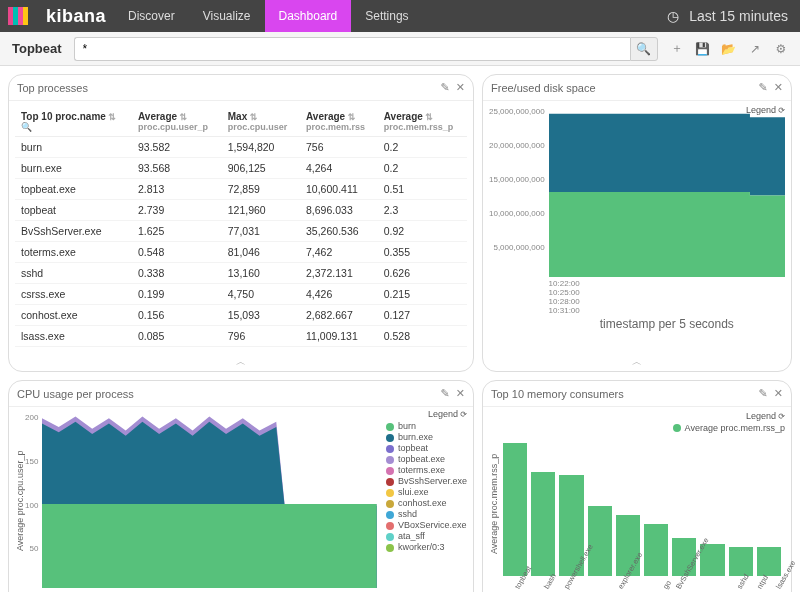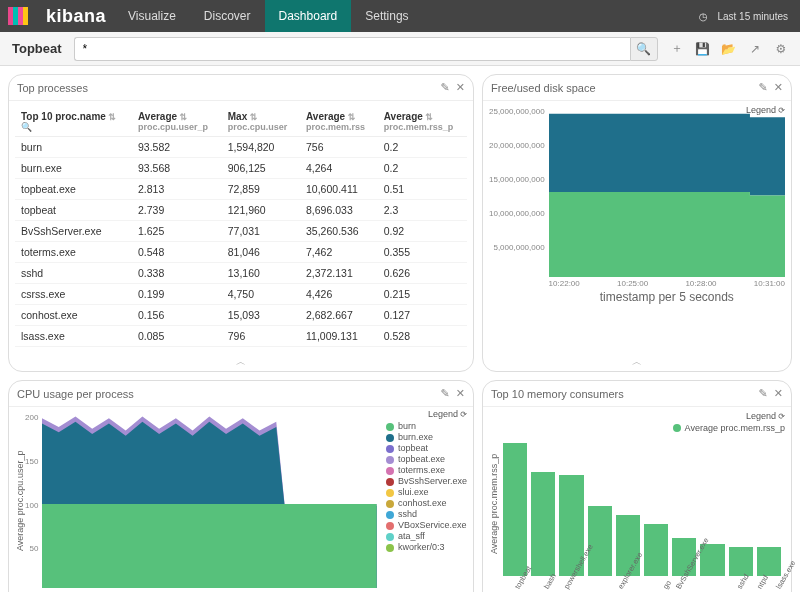--- a/index.html
+++ b/index.html
@@ -5,22 +5,22 @@
 * { box-sizing: border-box; margin: 0; padding: 0; }
 body { font-family: -apple-system, BlinkMacSystemFont, "Segoe UI", Helvetica, Arial, sans-serif; font-size: 12px; background: #fff; color: #333; width: 800px; }
 .topnav { background: #444; color: #eee; display: flex; align-items: center; height: 32px; }
 .logo { display: flex; align-items: center; padding: 0 8px; gap: 12px; }
 .logo-stripes { display: flex; height: 18px; }
 .logo-stripes span { width: 5px; height: 18px; display: inline-block; }
 .s1 { background: #e8478b; } .s2 { background: #00bfb3; } .s3 { background: #f04e98; } .s4 { background: #fec514; }
 .logo-text { color: #fff; font-size: 18px; font-weight: 600; margin-left: 6px; letter-spacing: 0.5px; }
 .nav-items { display: flex; }
 .nav-item { padding: 0 14px; line-height: 32px; font-size: 12px; color: #ddd; cursor: pointer; }
-.nav-item.active { background: #0f766e; color: #fff; }
-.nav-right { margin-left: auto; padding-right: 12px; display: flex; align-items: flex-start; gap: 6px; font-size: 10px; color: #ddd; }
+.nav-item.active { background: #d946ef; color: #fff; }
+.nav-right { margin-left: auto; padding-right: 12px; display: flex; align-items: flex-start; gap: 6px; font-size: 14px; color: #ddd; }
 .clock-icon::before { content: "◷"; margin-right: 4px; }
 
 .subbar { background: #f5f5f5; border-bottom: 1px solid #ddd; display: flex; align-items: center; height: 34px; padding: 0 8px; gap: 8px; }
 .sub-title { font-weight: 600; font-size: 13px; padding: 0 4px; }
 .searchbox { flex: 1; display: flex; }
 .searchbox input { flex: 1; border: 1px solid #ccc; border-right: none; border-radius: 3px 0 0 3px; padding: 4px 8px; font-size: 12px; background: #fff; }
 .searchbtn { width: 28px; border: 1px solid #ccc; background: #eee; border-radius: 0 3px 3px 0; cursor: pointer; font-size: 12px; color: #555; }
 .sub-icons { display: flex; gap: 4px; }
 .sub-icons .ib { width: 22px; height: 22px; display: flex; align-items: center; justify-content: center; color: #888; border: 1px solid transparent; border-radius: 3px; cursor: pointer; font-size: 12px; }
 
@@ -44,21 +44,21 @@
 .legend { position: absolute; top: 4px; right: 6px; font-size: 9px; color: #555; }
 .legend-title { text-align: right; margin-bottom: 2px; cursor: pointer; }
 .legend-title::after { content: " ⟳"; font-size: 8px; }
 .legend-item { display: flex; align-items: center; gap: 4px; margin-bottom: 1px; }
 .swatch { width: 8px; height: 8px; border-radius: 50%; display: inline-block; }
 
 
 .chart-area { display: flex; }
 .y-axis { display: flex; flex-direction: column; justify-content: space-between; align-items: flex-end; font-size: 8px; color: #888; padding-right: 4px; }
 .plot { flex: 1; position: relative; }
-.x-axis { display: flex; justify-content: space-between; font-size: 8px; color: #888; padding-top: 2px; }
+.x-axis { display: flex; justify-content: space-between; font-size: 8px; color: #888; padding-top: 2px; flex-direction: column; }
 .x-label { text-align: center; font-size: 12px; color: #666; margin-top: 2px; }
 .y-label { writing-mode: vertical-rl; transform: rotate(180deg); font-size: 9px; color: #666; text-align: center; }
 
 
 .bars { display: flex; align-items: flex-end; gap: 4px; height: 100%; padding: 0 4px; }
 .bar { flex: 1; background: #57c17b; }
 .bar-labels { display: flex; gap: 4px; padding: 0 4px; }
 .bar-label { flex: 1; font-size: 7.5px; color: #666; transform: rotate(-60deg); transform-origin: top left; white-space: nowrap; height: 30px; position: relative; top: 10px; left: 6px; }
 
 .panel-top-processes { grid-column: 1; grid-row: 1; }
@@ -77,22 +77,22 @@
   <div class="logo">
     <div class="logo-stripes">
       <span class="s1"></span>
         <span class="s2"></span>
         <span class="s3"></span>
         <span class="s4"></span>
     </div>
     <span class="logo-text">kibana</span>
   </div>
   <div class="nav-items">
+    <div class="nav-item">Discover</div>
     <div class="nav-item">Visualize</div>
-    <div class="nav-item">Discover</div>
     <div class="nav-item active">Dashboard</div>
     <div class="nav-item">Settings</div>
   </div>
   <div class="nav-right">
     <span class="clock-icon"></span>
     <span>Last 15 minutes</span>
   </div>
 </div>
 
 <div class="subbar">

